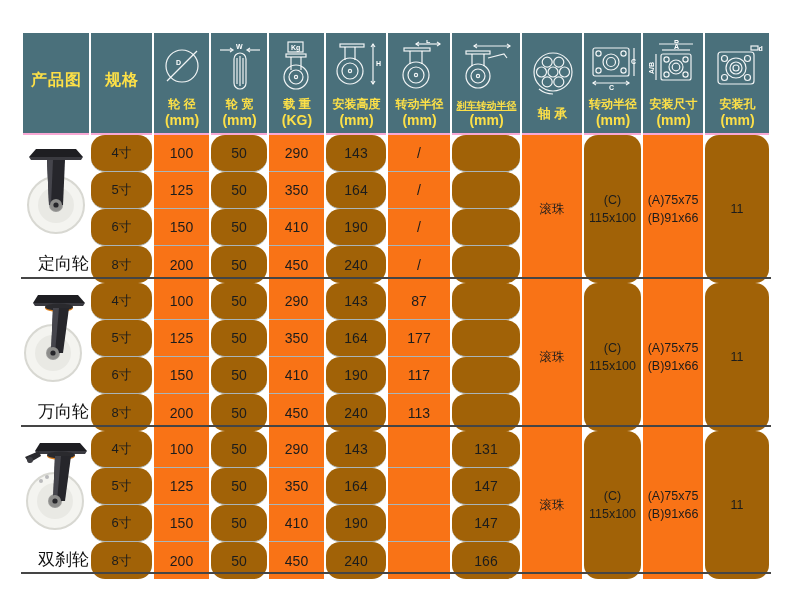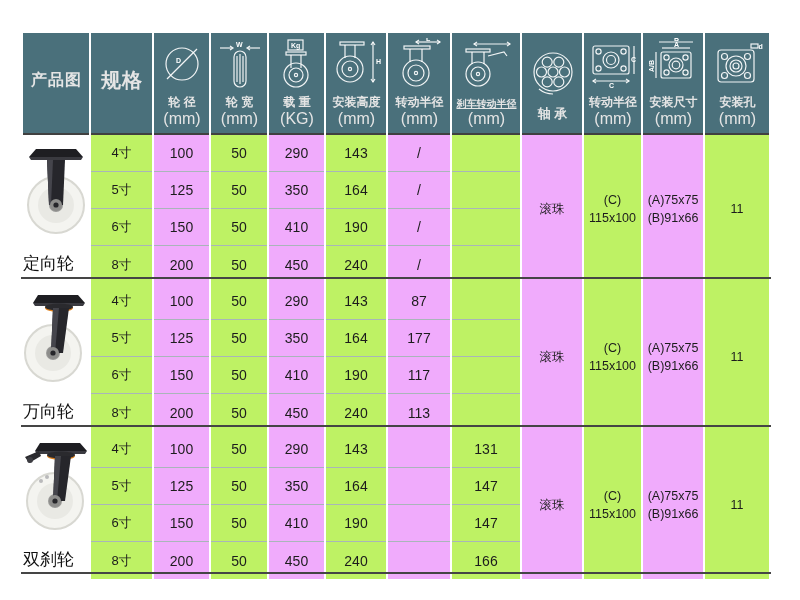--- a/index.html
+++ b/index.html
@@ -4,42 +4,42 @@
 <style>
   html,body{margin:0;padding:0;}
   body{width:800px;height:600px;background:#ffffff;font-family:"Liberation Sans","DejaVu Sans",sans-serif;}
   .stage{position:relative;width:800px;height:600px;background:#fff;overflow:hidden;}
   .tbl-wrap{position:absolute;left:21px;top:33px;width:750px;height:541px;}
   table.spec{border-collapse:separate;border-spacing:2px 0;table-layout:fixed;width:750px;}
   col.c0{width:66px}col.c1{width:61px}col.c2{width:55px}col.c3{width:56px}
   col.c4{width:55px}col.c5{width:60px}col.c6{width:62px}col.c7{width:68px}
   col.c8{width:60px}col.c9{width:57px}col.c10{width:60px}col.c11{width:64px}
 
-  th{background:#4a707b;color:#e5e5e5;font-weight:bold;vertical-align:bottom;
-     height:95px;padding:0 0 5px 1px;border-bottom:2px solid #404040;}
+  th{background:#4a707b;color:#fde047;font-weight:bold;vertical-align:bottom;
+     height:95px;padding:0 0 5px 1px;border-bottom:2px solid #f9a8d4;}
   th .hcell{display:flex;flex-direction:column;align-items:center;justify-content:flex-start;gap:1px;}
   th.plain{vertical-align:middle;}
   th.plain .hcell{justify-content:center;font-size:16px;letter-spacing:1px;}
   .hlabel{font-size:12px;line-height:1.15;white-space:nowrap;}
   .hlabel.small{font-size:10px;text-decoration:underline;}
-  .hunit{font-size:16px;font-weight:normal;line-height:1.1;}
+  .hunit{font-size:14px;font-weight:bold;line-height:1.1;}
   .hicon{margin-bottom:3px;}
   .hicon svg{display:block;}
   .ic{stroke:rgba(255,255,255,.92);fill:none;stroke-width:1.2;}
   .ictxt{fill:#fff;font-size:7px;font-family:"Liberation Sans",sans-serif;stroke:none;}
 
   td{height:37px;padding:0;text-align:center;vertical-align:middle;
      font-size:14px;color:#1c1c1c;}
-  td.lt{background:#bef264;}
-  td.wt{background:#f0abfc;}
+  td.lt{background:#a16207;border-radius:14px;}
+  td.wt{background:#f97316;}
   td.hb{border-bottom:1px solid #a9b5b9;height:36px;}
   td.spec{font-size:13px;}
   td.merged{font-size:12.5px;line-height:1.45;}
   td.prod{background:#fff;vertical-align:middle;}
-  .prodbox{display:flex;flex-direction:column;align-items:flex-start;justify-content:center;gap:10px;}
+  .prodbox{display:flex;flex-direction:column;align-items:flex-end;justify-content:center;gap:10px;}
   .prodname{font-family:"Liberation Serif","DejaVu Serif",serif;font-size:17px;color:#111;}
   .gsep{position:absolute;left:0;width:750px;height:2px;background:#454545;z-index:5;}
   .gsep.s1{top:244px}.gsep.s2{top:392px}.gsep.s3{top:539px}
 </style>
 </head>
 <body>
 
 <div class="stage">
   <div class="tbl-wrap">
     <table class="spec">
@@ -60,21 +60,21 @@
 
       <tbody>
           <tr>
         <th class="plain">
           <div class="hcell">
                 <span class="hlabel" style="font-size:16px;">产品图</span>
               </div>
         </th>
         <th class="plain">
           <div class="hcell">
-                <span class="hlabel" style="font-size:20px;">规格</span>
+                <span class="hlabel" style="font-size:16px;">规格</span>
               </div>
         </th>
         <th>
           <div class="hcell">
             <span class="hicon">
               <svg width="46" height="50" viewBox="0 0 46 50">
                 <circle class="ic" cx="23" cy="22" r="16"></circle>
                 <line class="ic" x1="8" y1="37" x2="38" y2="7"></line>
                 <text class="ictxt" x="17" y="21" font-size="9">D</text>
               </svg>

